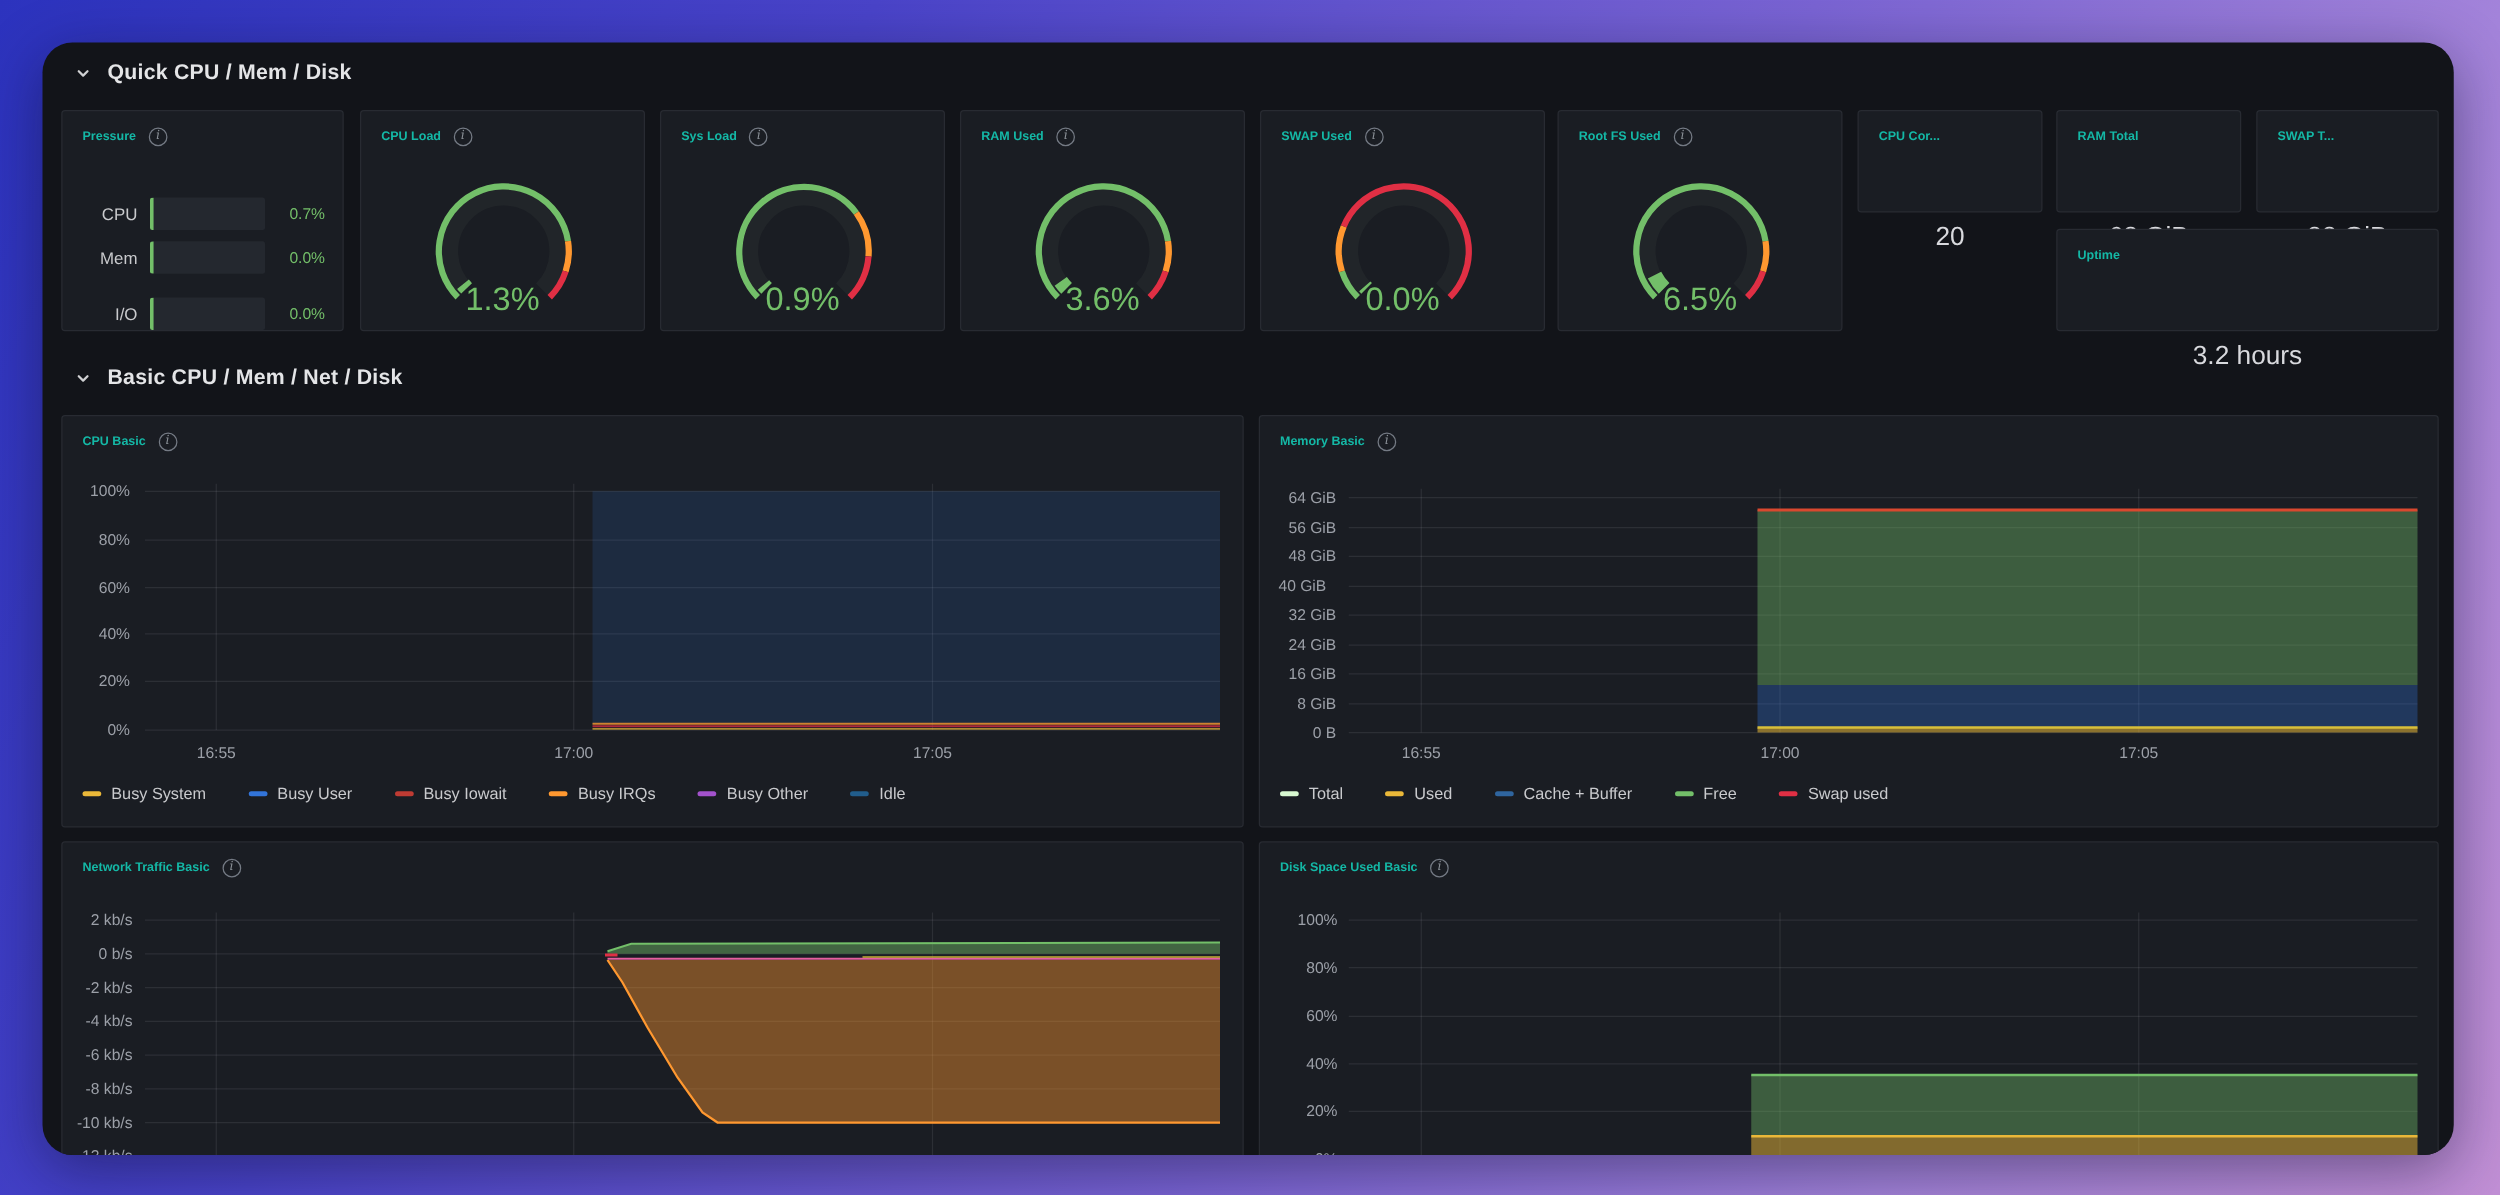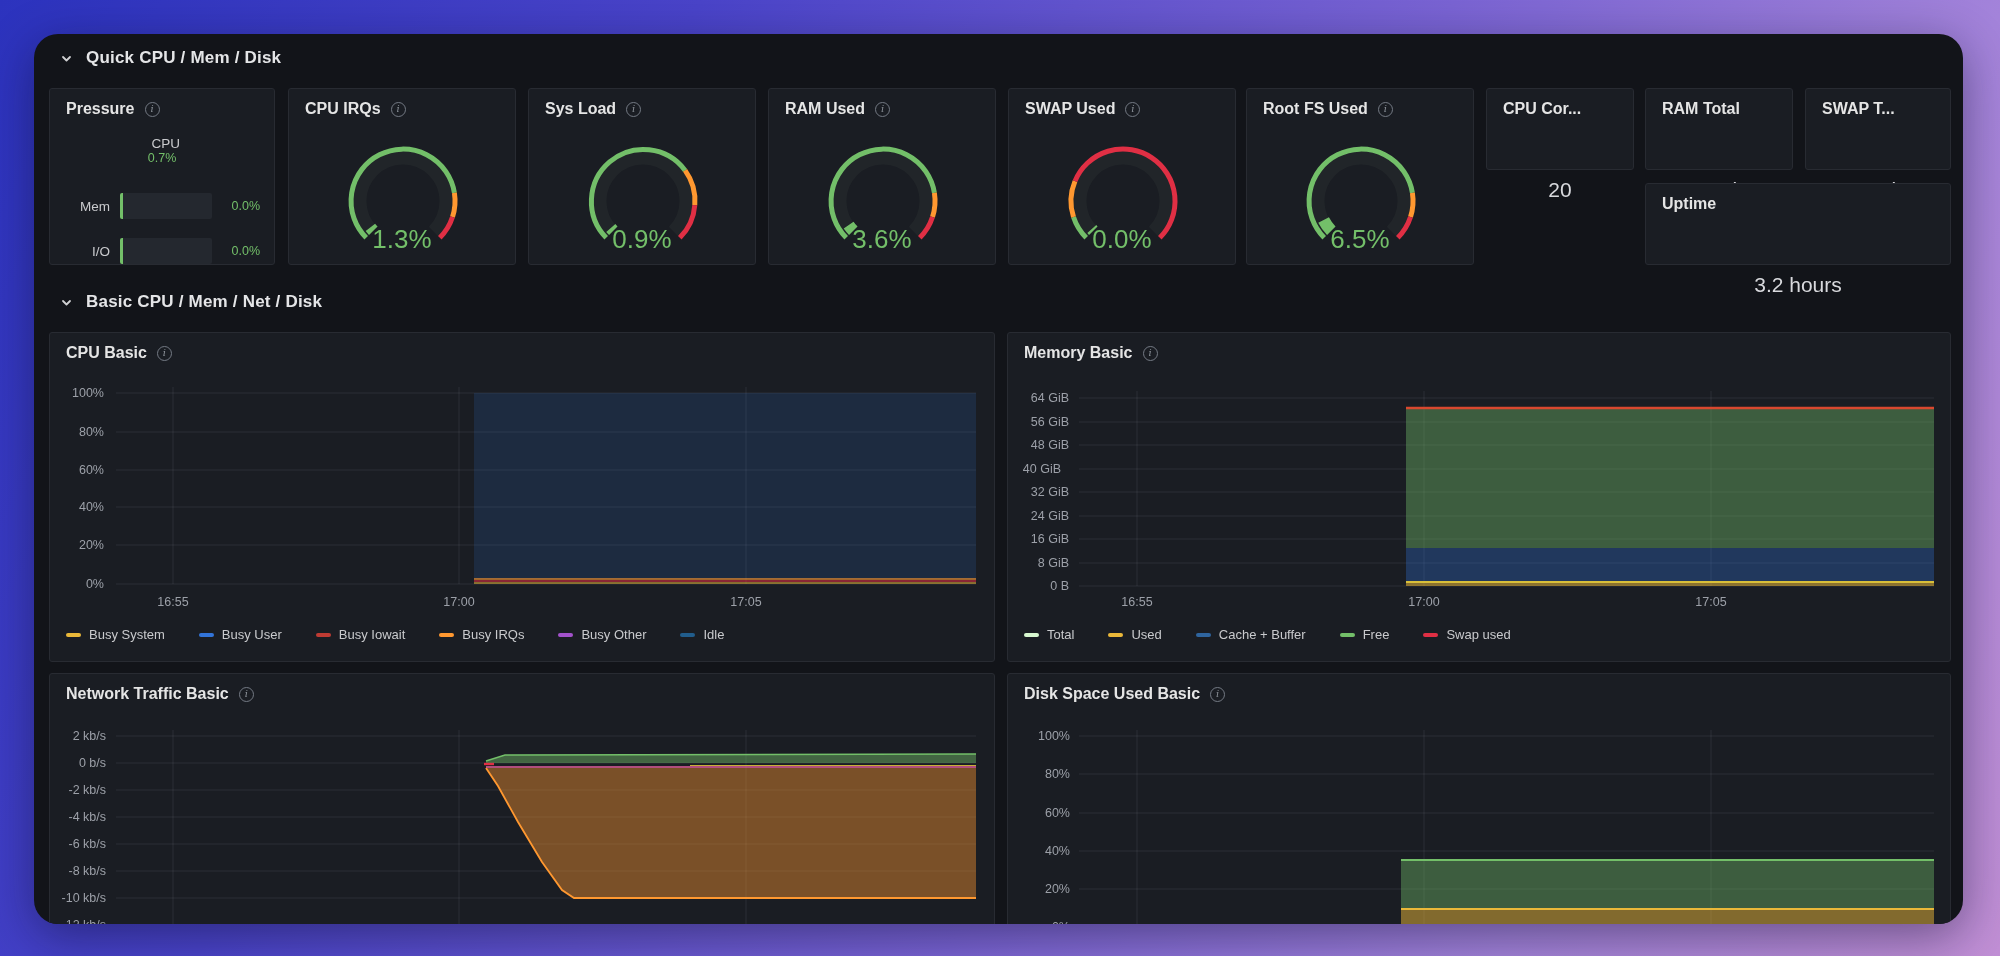--- a/index.html
+++ b/index.html
@@ -14,21 +14,21 @@
     background:#121419; border-radius:24px; overflow:hidden;
     box-shadow:0 12px 48px rgba(10,10,40,.45);
   }
   .section-header { position:absolute; display:flex; align-items:center; gap:13px; height:24px; cursor:pointer; }
   .section-title { font-size:17px; font-weight:700; color:#e4e5e7; letter-spacing:.2px; }
   .chev { display:flex; align-items:center; }
   .panel {
     position:absolute; background:#1a1d23; border:1px solid #282b32; border-radius:3px;
   }
   .panel-header { position:absolute; top:10px; left:16px; display:flex; align-items:center; gap:10px; height:20px; z-index:3; }
-  .panel-title { font-size:16px; font-weight:600; color:#e5e5e5; white-space:nowrap; cursor:pointer; }
+  .panel-title { font-size:10px; font-weight:600; color:#14b8a6; white-space:nowrap; cursor:pointer; }
   .info-icon {
     width:15px; height:15px; border:1.3px solid #747a84; border-radius:50%;
     color:#8b9198; font-size:10px; line-height:1; display:flex; align-items:center; justify-content:center;
     font-family:"DejaVu Serif", serif; font-style:italic; cursor:pointer;
   }
   
   .prow { position:absolute; left:14px; right:14px; height:26px; display:flex; align-items:center; }
   .plabel { width:46px; text-align:right; color:#c9cacd; font-size:13.5px; margin-right:10px; }
   .pbar { width:92px; height:26px; background:#24282f; border-left:3px solid #73bf69; border-radius:2px; }
   .pvalue { flex:1; text-align:right; color:#73bf69; font-size:12.5px; }
@@ -68,40 +68,40 @@
         </svg>
     </span>
     <span class="section-title">Quick CPU / Mem / Disk</span>
   </div>
 
   <div class="panel" style="left:15px; top:54px; width:226px; height:177px;">
     <div class="panel-header">
       <span class="panel-title">Pressure</span>
       <span class="info-icon">i</span>
     </div>
-    <div class="prow" style="top:47px;flex-direction:column;">
+    <div class="prow" style="top:69px;">
       <span class="plabel">CPU</span>
       <span class="pbar"></span>
       <span class="pvalue">0.7%</span>
     </div>
     <div class="prow" style="top:104px;">
       <span class="plabel">Mem</span>
       <span class="pbar"></span>
       <span class="pvalue">0.0%</span>
     </div>
     <div class="prow" style="top:149px;">
       <span class="plabel">I/O</span>
       <span class="pbar"></span>
       <span class="pvalue">0.0%</span>
     </div>
   </div>
 
   <div class="panel" style="left:254px; top:54px; width:228px; height:177px;">
     <div class="panel-header">
-      <span class="panel-title">CPU IRQs</span>
+      <span class="panel-title">CPU Load</span>
       <span class="info-icon">i</span>
     </div>
     <svg class="gauge-svg" width="228" height="177" viewBox="0 0 228 177">
       <path d="M 82.9 143.1 A 44 44 0 1 1 145.1 143.1" fill="none" stroke="#212529" stroke-width="15"></path>
       <path d="M 77.2 148.8 A 52 52 0 1 1 165.4 103.9" fill="none" stroke="#73bf69" stroke-width="5"></path>
       <path d="M 165.4 103.9 A 52 52 0 0 1 163.5 128.1" fill="none" stroke="#ff9830" stroke-width="5"></path>
       <path d="M 163.5 128.1 A 52 52 0 0 1 150.8 148.8" fill="none" stroke="#e02f44" stroke-width="5"></path>
       <path d="M 84.3 141.7 A 42 42 0 0 1 81.4 138.4" fill="none" stroke="#73bf69" stroke-width="12"></path>
     </svg>
     <div class="gauge-value">1.3%</div>

